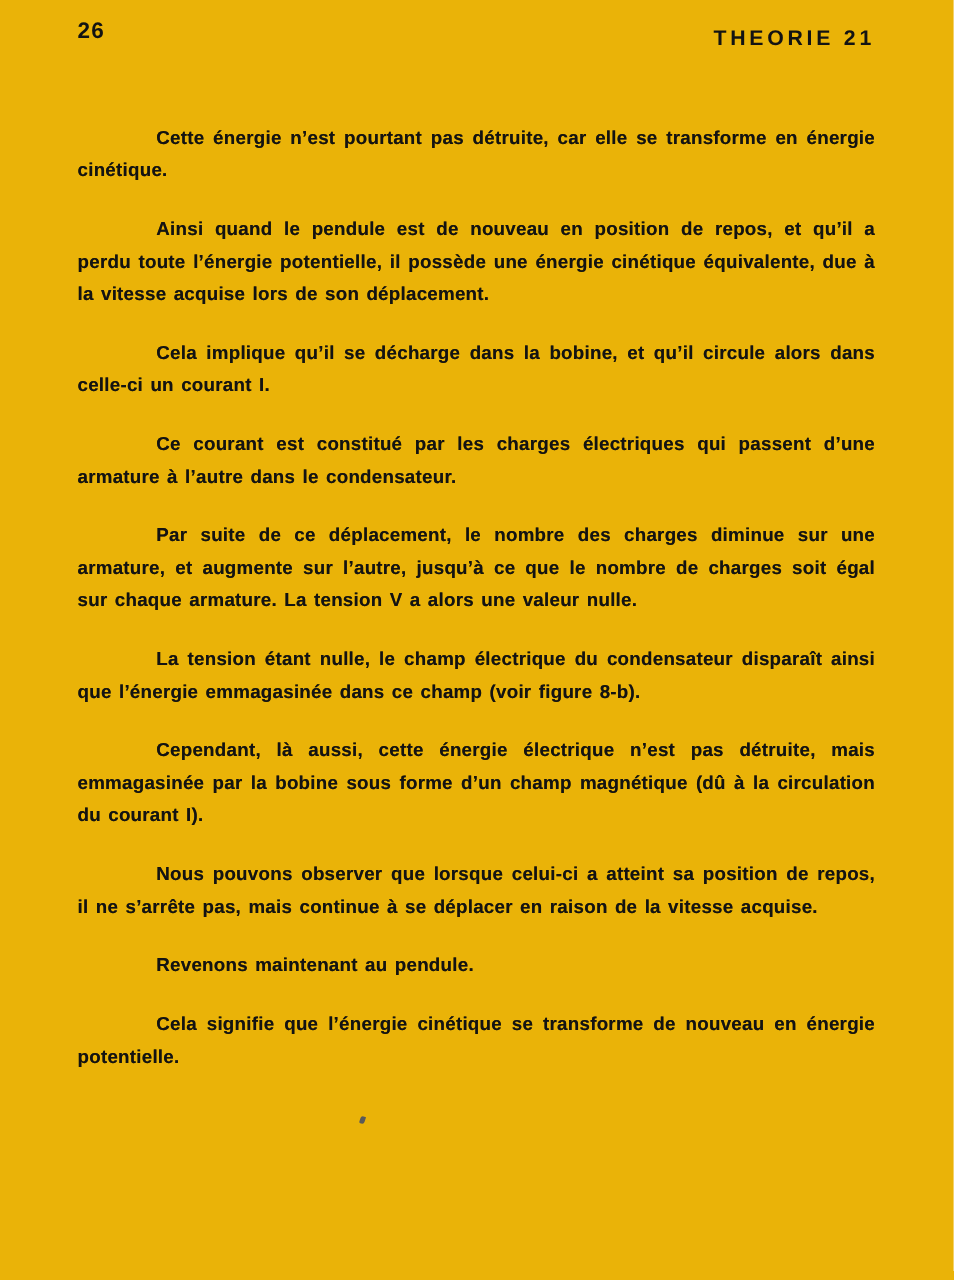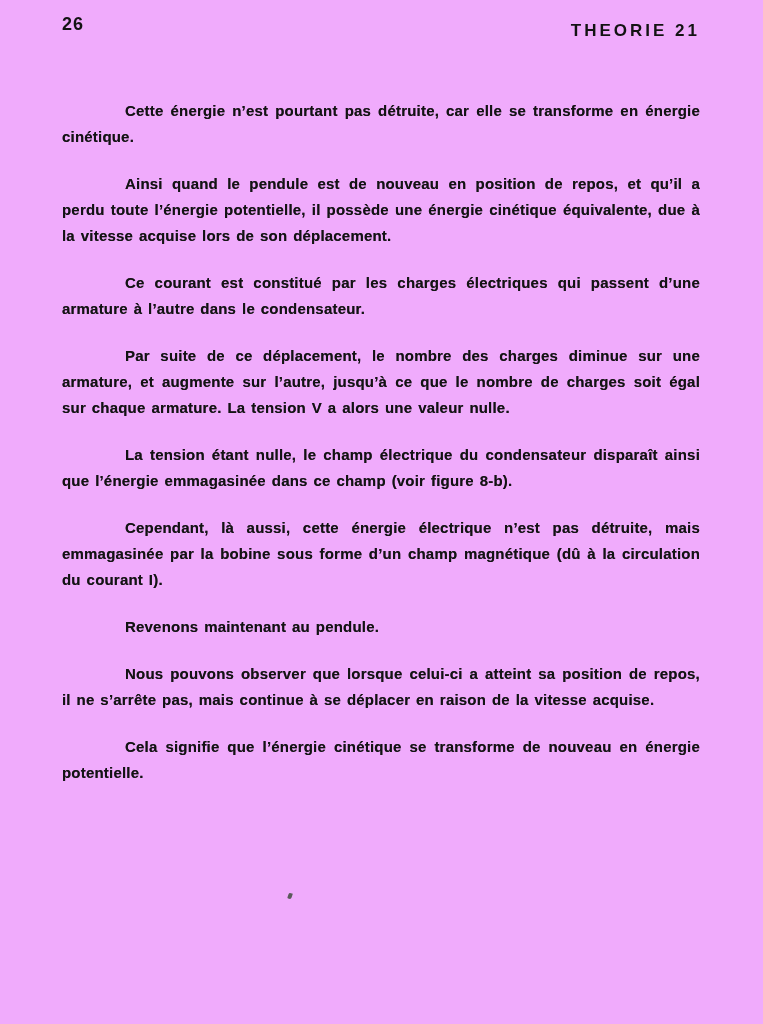--- a/index.html
+++ b/index.html
@@ -4,21 +4,21 @@
 <style>
   html, body {
     margin: 0;
     padding: 0;
     background: #ffffff;
   }
   .page {
     position: relative;
     width: 763px;
     height: 1024px;
-    background: #f0abfc;
+    background: #eab308;
     overflow: hidden;
     font-family: "Liberation Sans", sans-serif;
     color: #131313;
   }
   .page-header {
     position: absolute;
     top: 14px;
     left: 62px;
     right: 63px;
     height: 30px;
@@ -77,24 +77,25 @@
 <div class="page">
 
   <div class="page-header">
     <span class="page-number">26</span>
     <span class="header-title">THEORIE 21</span>
   </div>
 
   <div class="body-text">
     <p><span>Cette énergie n’est pourtant pas détruite, car elle se transforme en énergie cinétique.</span></p>
     <p><span>Ainsi quand le pendule est de nouveau en position de repos, et qu’il a perdu toute l’énergie potentielle, il possède une énergie cinétique équivalente, due à la vitesse acquise lors de son déplacement.</span></p>
+    <p><span>Cela implique qu’il se décharge dans la bobine, et qu’il circule alors dans celle-ci un courant I.</span></p>
     <p><span>Ce courant est constitué par les charges électriques qui passent d’une armature à l’autre dans le condensateur.</span></p>
     <p><span>Par suite de ce déplacement, le nombre des charges diminue sur une armature, et augmente sur l’autre, jusqu’à ce que le nombre de charges soit égal sur chaque armature. La tension V a alors une valeur nulle.</span></p>
     <p><span>La tension étant nulle, le champ électrique du condensateur disparaît ainsi que l’énergie emmagasinée dans ce champ (voir figure 8-b).</span></p>
     <p><span>Cependant, là aussi, cette énergie électrique n’est pas détruite, mais emmagasinée par la bobine sous forme d’un champ magnétique (dû à la circulation du courant I).</span></p>
+    <p><span>Nous pouvons observer que lorsque celui-ci a atteint sa position de repos, il ne s’arrête pas, mais continue à se déplacer en raison de la vitesse acquise.</span></p>
     <p><span>Revenons maintenant au pendule.</span></p>
-    <p><span>Nous pouvons observer que lorsque celui-ci a atteint sa position de repos, il ne s’arrête pas, mais continue à se déplacer en raison de la vitesse acquise.</span></p>
     <p><span>Cela signifie que l’énergie cinétique se transforme de nouveau en énergie potentielle.</span></p>
   </div>
 
   <div class="scan-speck"></div>
 
 </div>
 
 </body></html>

